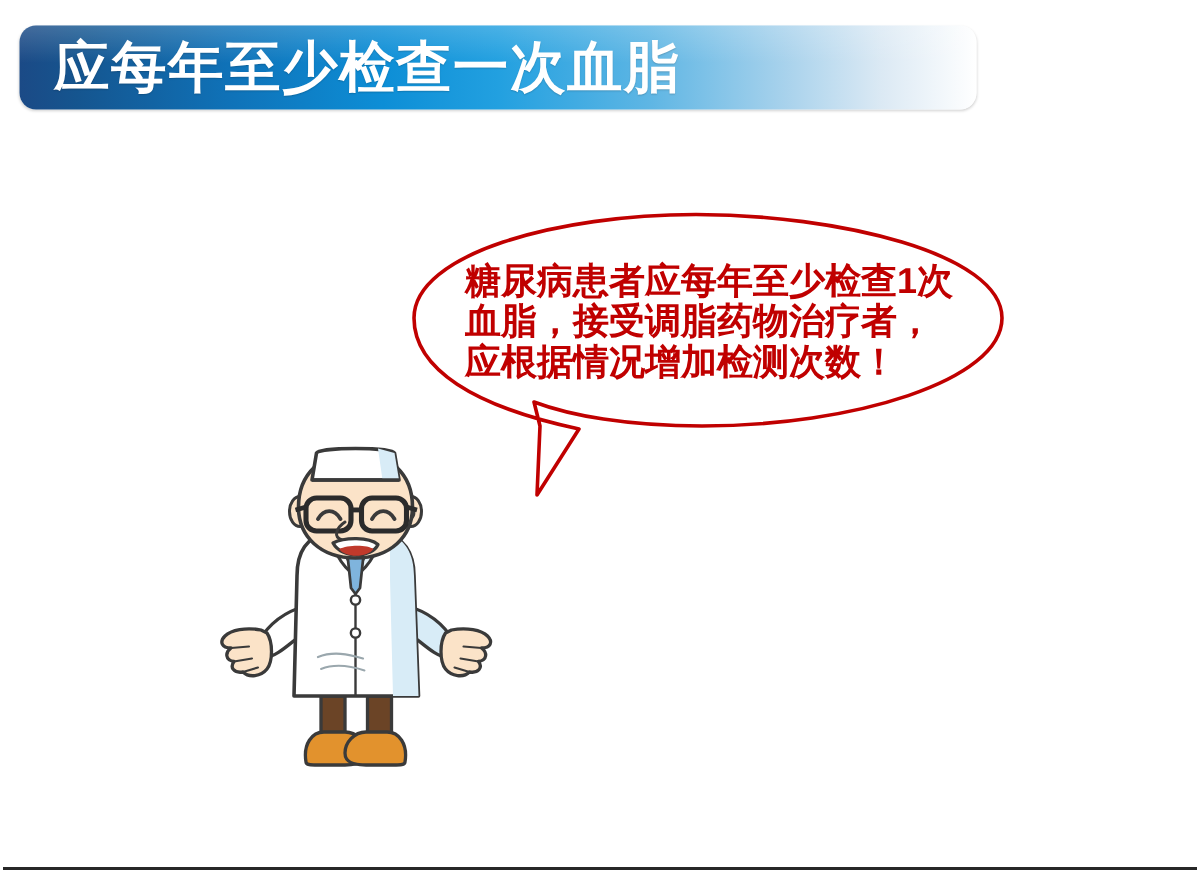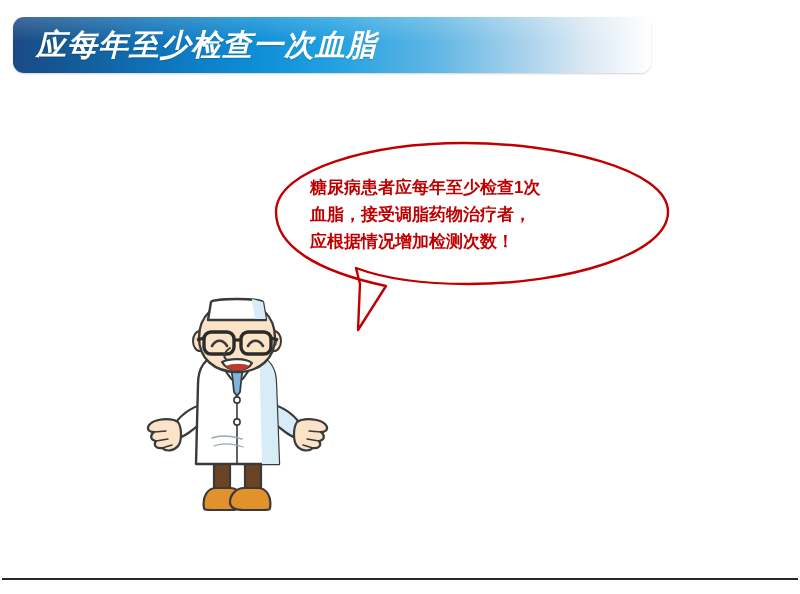--- a/index.html
+++ b/index.html
@@ -44,29 +44,28 @@
     left: 0; right: 0; top: 0;
     height: 45%;
     border-radius: 11px 11px 0 0;
     background: linear-gradient(to bottom, rgba(255,255,255,0.18), rgba(255,255,255,0.0));
     pointer-events: none;
   }
   #title-text {
     position: absolute;
     left: 23px;
     top: 11px;
-    font-size: 30px;
+    font-size: 37px;
     font-weight: bold;
     color: #ffffff;
     letter-spacing: 1px;
     line-height: 34px;
     white-space: nowrap;
     z-index: 2;
     text-shadow: 0 1px 1px rgba(0,0,0,0.18);
-    font-style: italic;
   }
 
   
   #speech-bubble {
     position: absolute;
     left: 268px;
     top: 136px;
     width: 408px;
     height: 206px;
   }
@@ -75,21 +74,21 @@
     left: 0; top: 0;
     width: 408px;
     height: 206px;
   }
   #bubble-text {
     position: absolute;
     left: 42px;
     top: 38px;
     width: 330px;
     color: #c00000;
-    font-size: 17px;
+    font-size: 24px;
     line-height: 27px;
     font-weight: bold;
     text-align: left;
     z-index: 2;
     white-space: pre-line;
   }
 
   
   #doctor {
     position: absolute;

